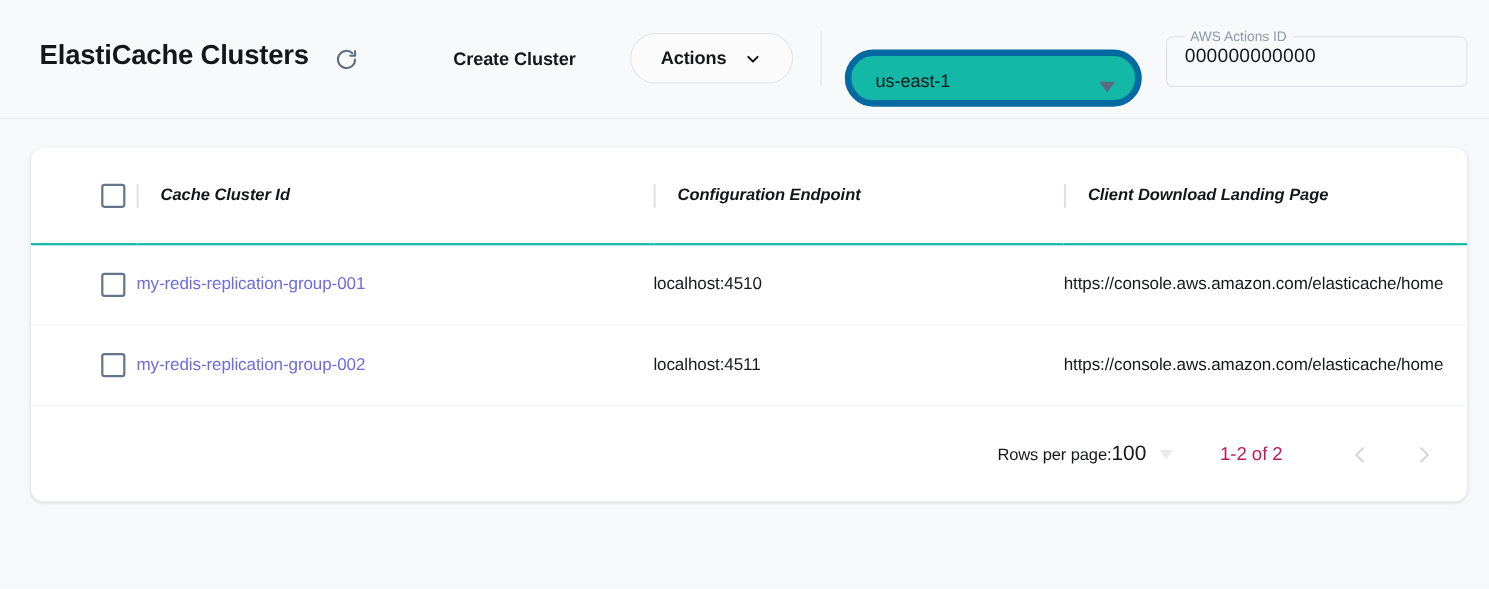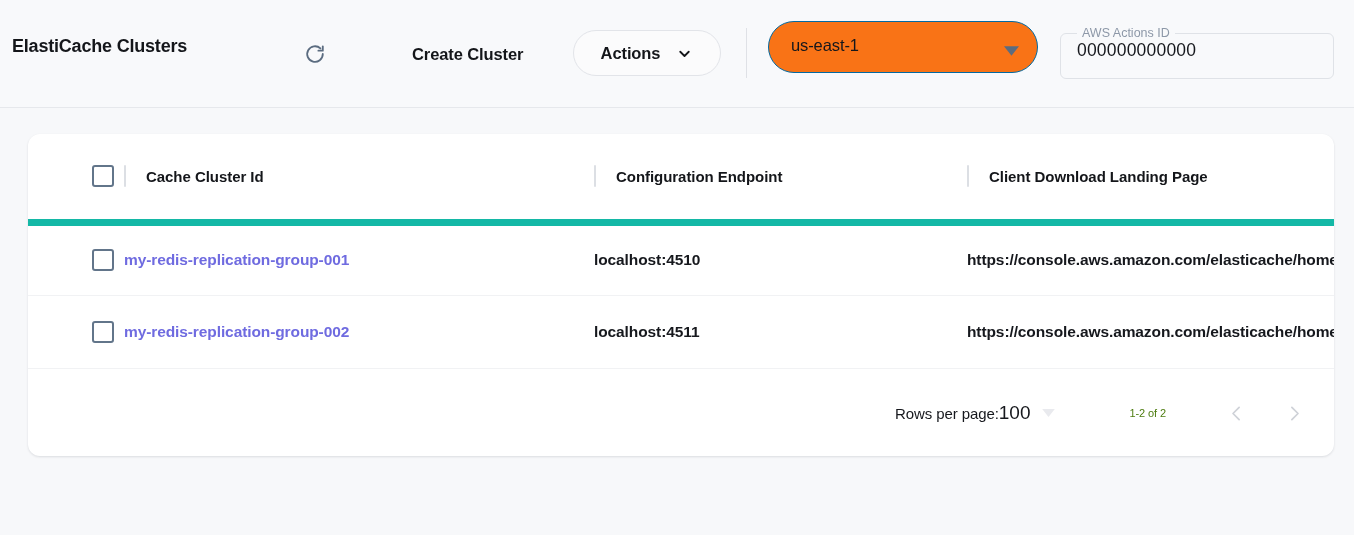--- a/index.html
+++ b/index.html
@@ -20,22 +20,22 @@
     position: absolute;
     left: 0; top: 0;
     width: 1354px;
     height: 108px;
     background: #f8f9fb;
     border-bottom: 1px solid #e6e8ec;
     box-sizing: border-box;
   }
   .page-title {
     position: absolute;
-    left: 12px; top: 36px;
-    font-size: 18px;
+    left: 36px; top: 36px;
+    font-size: 25px;
     font-weight: 700;
     letter-spacing: -0.2px;
     color: #14161a;
     white-space: nowrap;
   }
   .refresh-btn {
     position: absolute;
     left: 300px; top: 39px;
     width: 30px; height: 30px;
     display: flex;
@@ -85,25 +85,25 @@
 
   .hdr-divider {
     position: absolute;
     left: 746px; top: 28px;
     width: 1px; height: 50px;
     background: #dfe1e6;
   }
 
   .region-select {
     position: absolute;
-    left: 768px; top: 21px;
+    left: 768px; top: 45px;
     width: 270px; height: 52px;
-    border: 1px solid #0369a1;
+    border: 6px solid #0369a1;
     border-radius: 26px;
-    background: #f97316;
+    background: #14b8a6;
     box-sizing: border-box;
     cursor: pointer;
   }
   .region-select .val {
     position: absolute;
     left: 22px; top: 14px;
     font-size: 16.5px;
     color: #15171c;
     letter-spacing: -0.1px;
   }
@@ -169,23 +169,24 @@
 
   .tbl th, .tbl td {
     text-align: left;
     padding: 0;
     vertical-align: middle;
     white-space: nowrap;
     overflow: hidden;
   }
   .tbl thead tr { height: 88px; }
   .tbl thead th {
-    border-bottom: 7px solid #14b8a6;
-  }
-  .tbl tbody tr { height: 73px; font-weight: bold; }
+    border-bottom: 2px solid #14b8a6;
+    font-style: italic;
+  }
+  .tbl tbody tr { height: 73px; }
   .tbl tbody td { border-bottom: 1px solid #f1f2f4; }
 
   .th-inner {
     display: flex;
     align-items: center;
     height: 100%;
   }
   .col-sep {
     width: 2px;
     height: 22px;
@@ -255,25 +256,24 @@
     gap: 12px;
     cursor: pointer;
     margin-right: 42px;
     text-align: center;
   }
   .rpp-select .rpp-val {
     font-size: 19px;
     color: #16181d;
   }
   .pager .range {
-    font-size: 11px;
-    color: #4d7c0f;
+    font-size: 17px;
+    color: #be185d;
     margin-right: 48px;
     letter-spacing: -0.1px;
-    margin-left: 32px;
   }
   .nav-btn {
     width: 44px; height: 44px;
     display: flex;
     align-items: center;
     justify-content: center;
     border-radius: 50%;
     cursor: default;
   }
   .nav-btn + .nav-btn { margin-left: 14px; }

